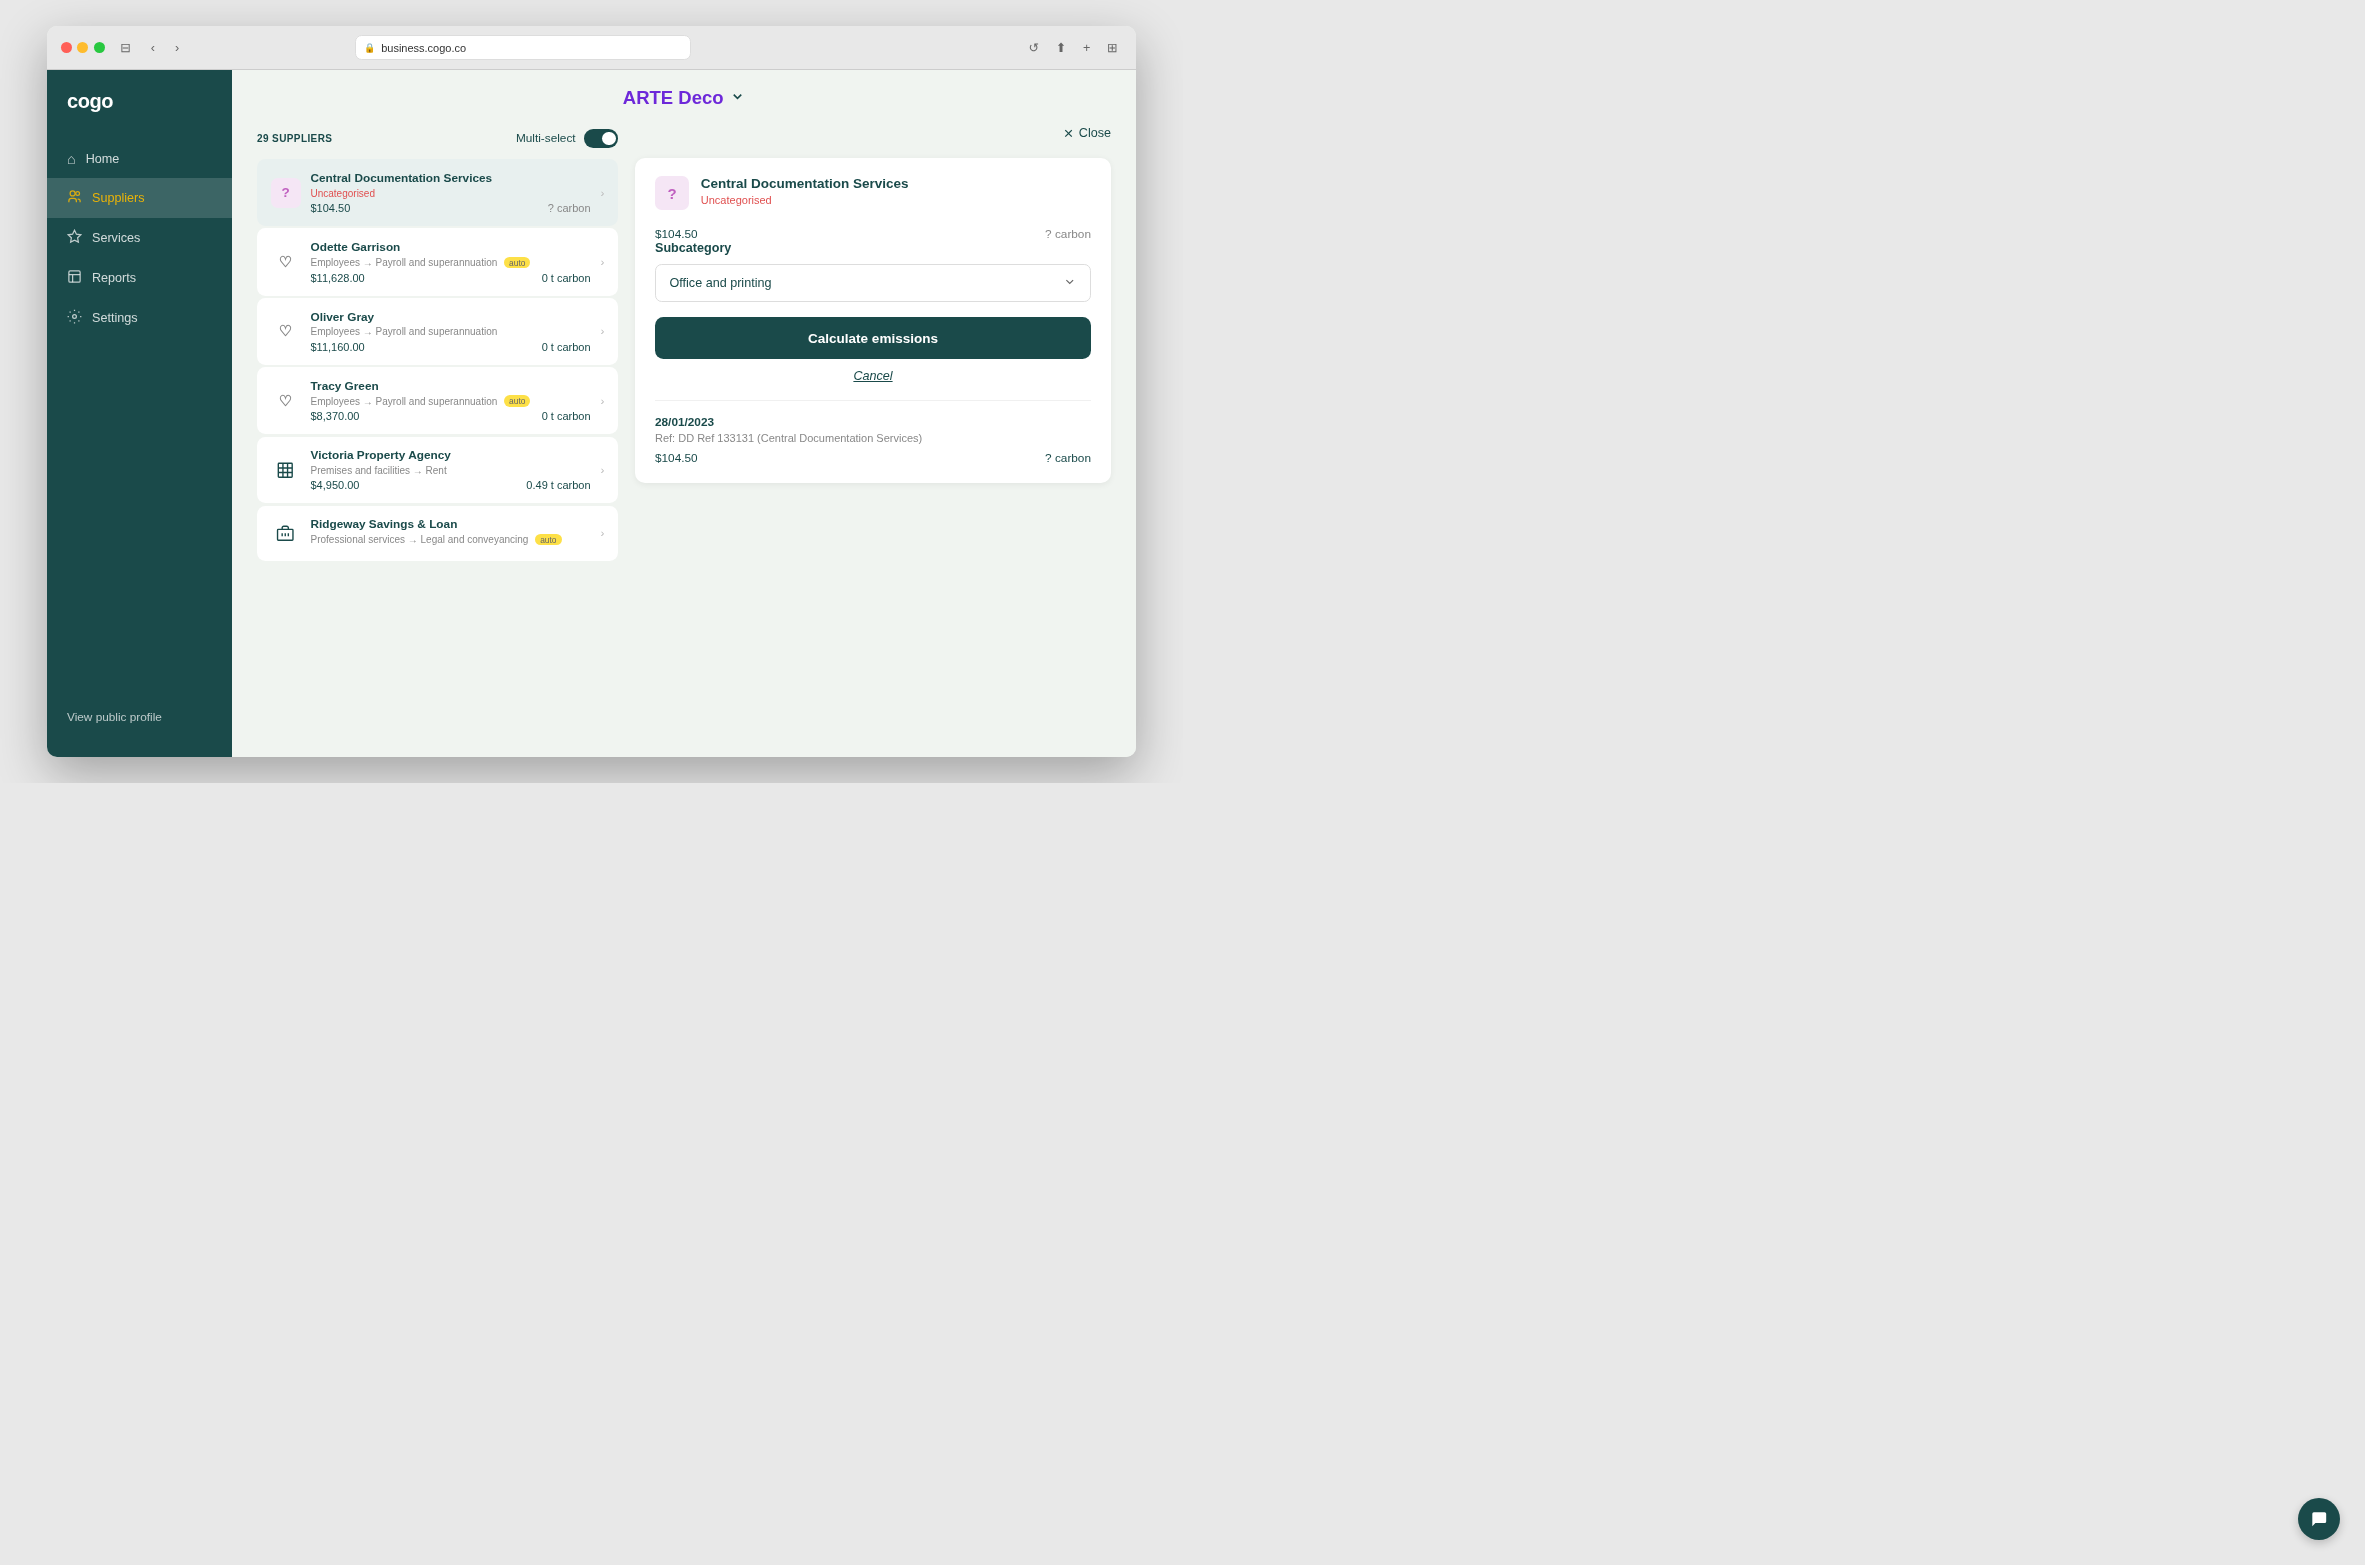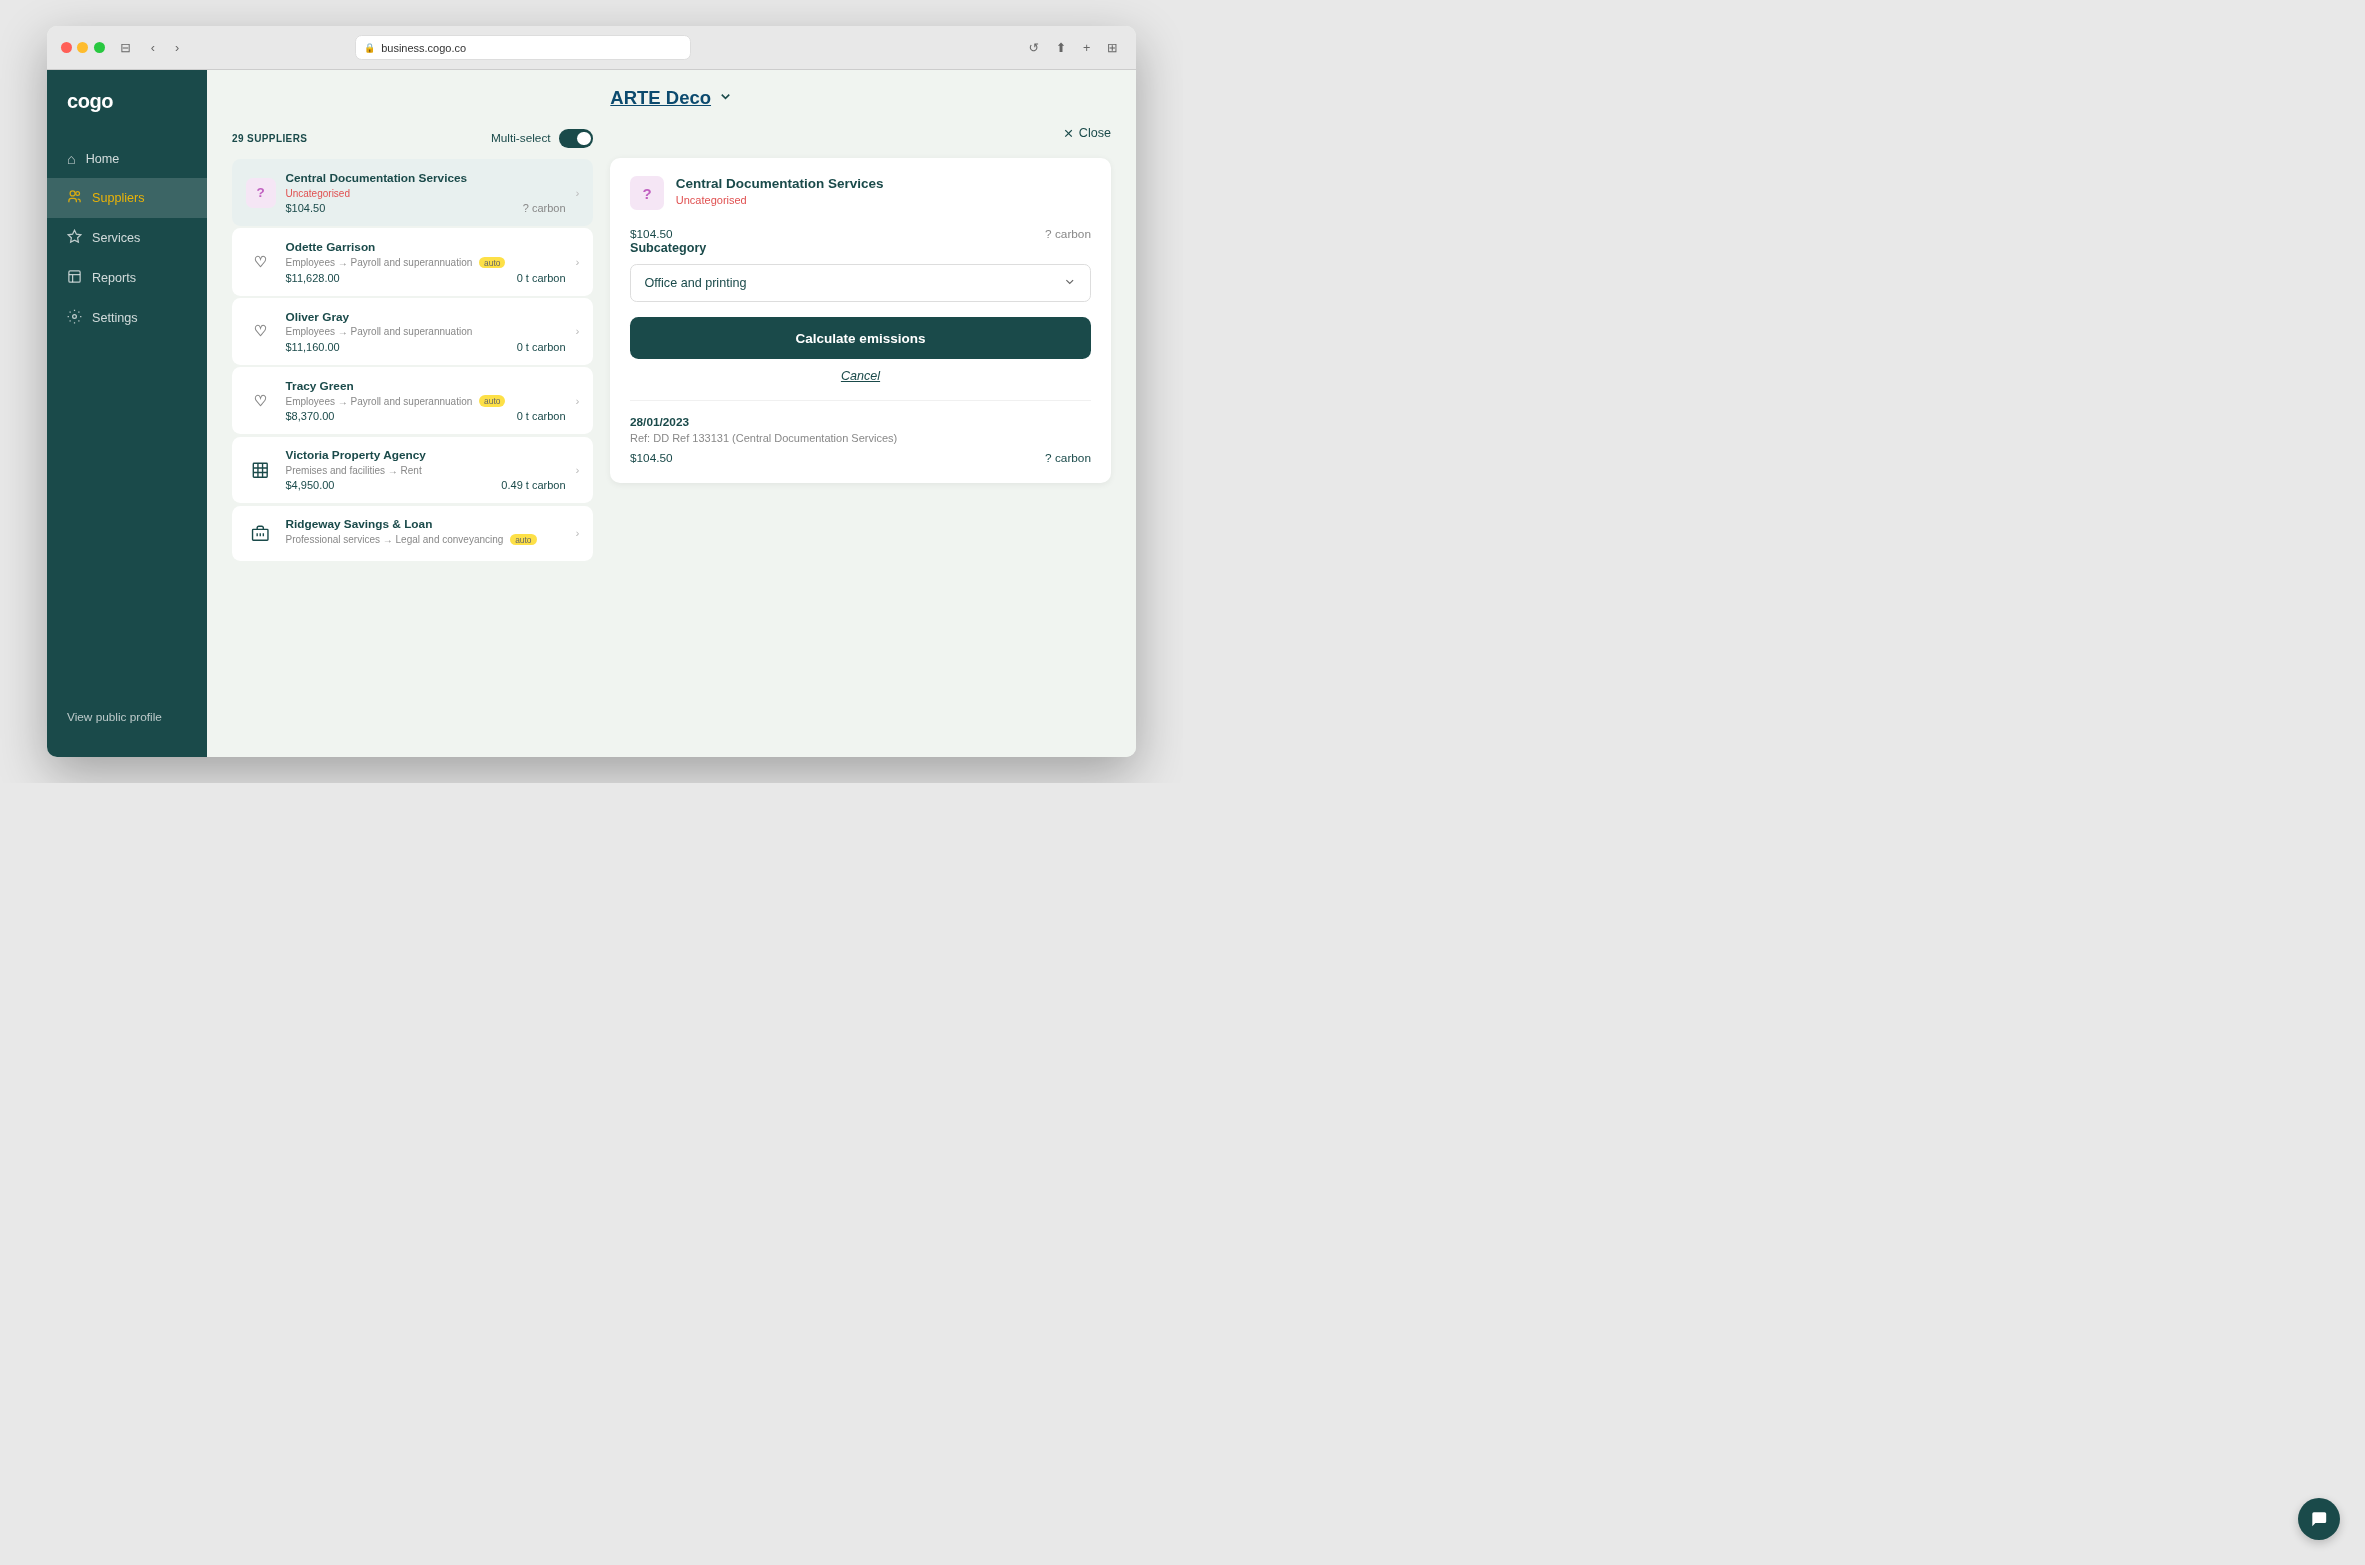--- a/index.html
+++ b/index.html
@@ -54,21 +54,21 @@
       border: 0.8px solid #ddd;
     }
     .address-bar-icon { color: #666; font-size: 9.2px; }
     .toolbar-right { display: flex; gap: 6.7px; margin-left: auto; }
     .app-content {
       display: flex;
       flex: 1;
       overflow: hidden;
     }
     .sidebar {
-      width: 160px;
+      width: 185px;
       background: #1a4a4a;
       display: flex;
       flex-direction: column;
       padding: 20px 0;
       flex-shrink: 0;
     }
     .logo {
       color: white;
       font-size: 20px;
       font-weight: 700;
@@ -111,23 +111,22 @@
       justify-content: center;
       padding: 17px 25px 8.4px;
       position: relative;
     }
     .company-selector {
       display: flex;
       align-items: flex-end;
       gap: 6.7px;
       font-size: 18.5px;
       font-weight: 700;
-      color: #0c4a6e;
-      cursor: pointer;
-      text-decoration: underline;
+      color: #6d28d9;
+      cursor: pointer;
     }
     .content-area {
       flex: 1;
       display: flex;
       gap: 17px;
       padding: 8.4px 25px 17px;
       overflow: hidden;
     }
     .suppliers-panel {
       width: 361px;

